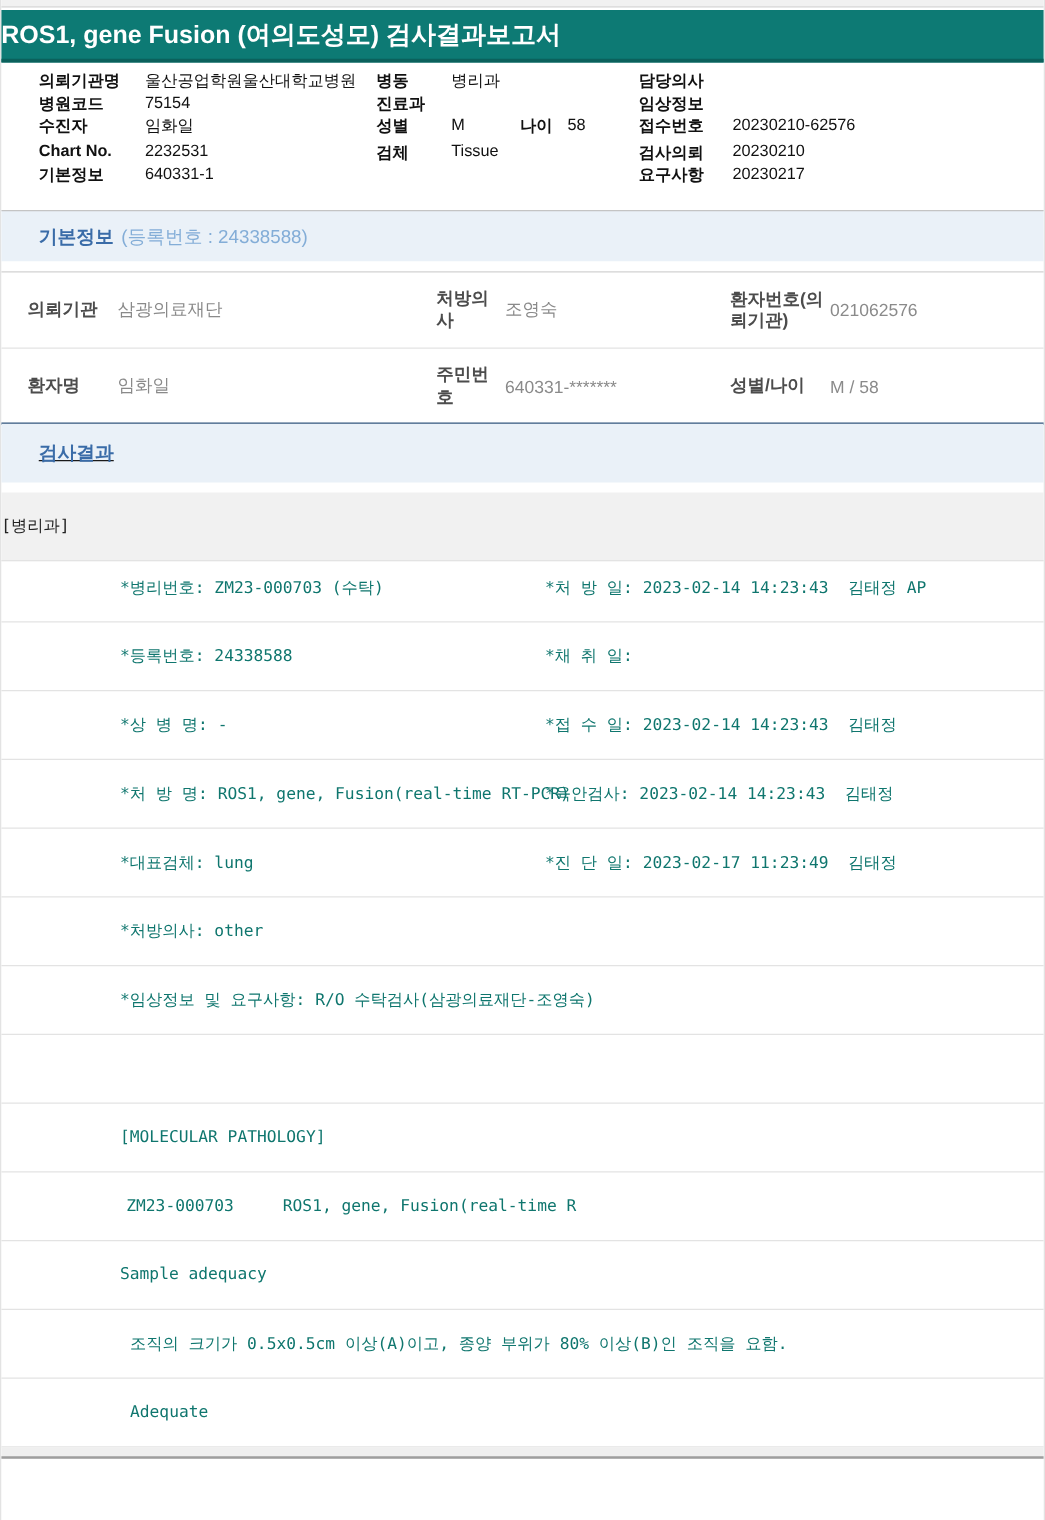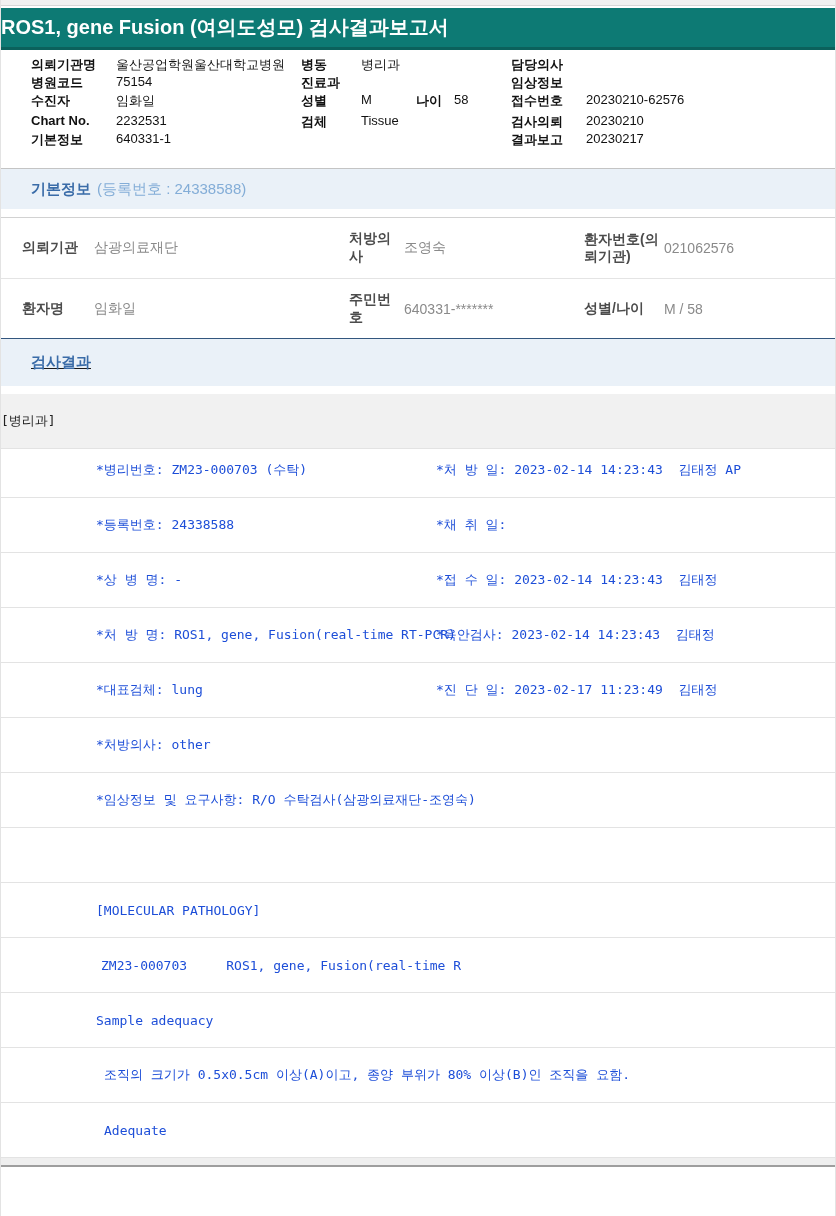--- a/index.html
+++ b/index.html
@@ -49,21 +49,21 @@
   .p-c3l{left:583px;width:78px;word-break:break-all;line-height:1.25;}
   .p-c3v{left:663px;width:165px;}
 
   
   .dept{position:absolute;top:394px;left:0;right:0;height:55px;background:#f1f1f1;
         border-bottom:1px solid #e3e3e3;display:flex;align-items:center;
         box-sizing:border-box;font-family:"DejaVu Sans Mono",monospace;font-size:13px;color:#222;}
 
   
   .details{position:absolute;top:443px;left:0;right:0;font-family:"DejaVu Sans Mono",monospace;
-           font-size:13px;color:#1d4ed8;}
+           font-size:13px;color:#0f766e;}
   .d-row{position:relative;height:54px;border-bottom:1px solid #e3e3e3;}
   .d-left{position:absolute;left:95px;top:50%;transform:translateY(-50%);white-space:pre;}
   .d-right{position:absolute;left:435px;top:50%;transform:translateY(-50%);white-space:pre;}
   .ind-a .d-left{left:100px;}
   .ind-b .d-left{left:103px;}
 
   
   .bottom-bar{position:absolute;top:1158px;left:0;right:0;height:7px;background:#efefef;
               border-bottom:2px solid #9e9e9e;}
 </style>
@@ -103,21 +103,21 @@
     <span class="vl r4 c2v">Tissue</span>
 
     <span class="lb r1 c3l">담당의사</span>
     <span class="vl r1 c3v"></span>
     <span class="lb r2 c3l">임상정보</span>
     <span class="vl r2 c3v"></span>
     <span class="lb r3 c3l">접수번호</span>
     <span class="vl r3 c3v">20230210-62576</span>
     <span class="lb r4 c3l">검사의뢰</span>
     <span class="vl r4 c3v">20230210</span>
-    <span class="lb r5 c3l">결과보고</span>
+    <span class="lb r5 c3l">요구사항</span>
     <span class="vl r5 c3v">20230217</span>
   </div>
 
   <div class="section-hd sec-basic">
     <span class="sec-title">기본정보</span>
     <span class="sec-sub">(등록번호 : 24338588)</span>
   </div>
 
   <div class="pt">
     <div class="pt-row pt-r1">

